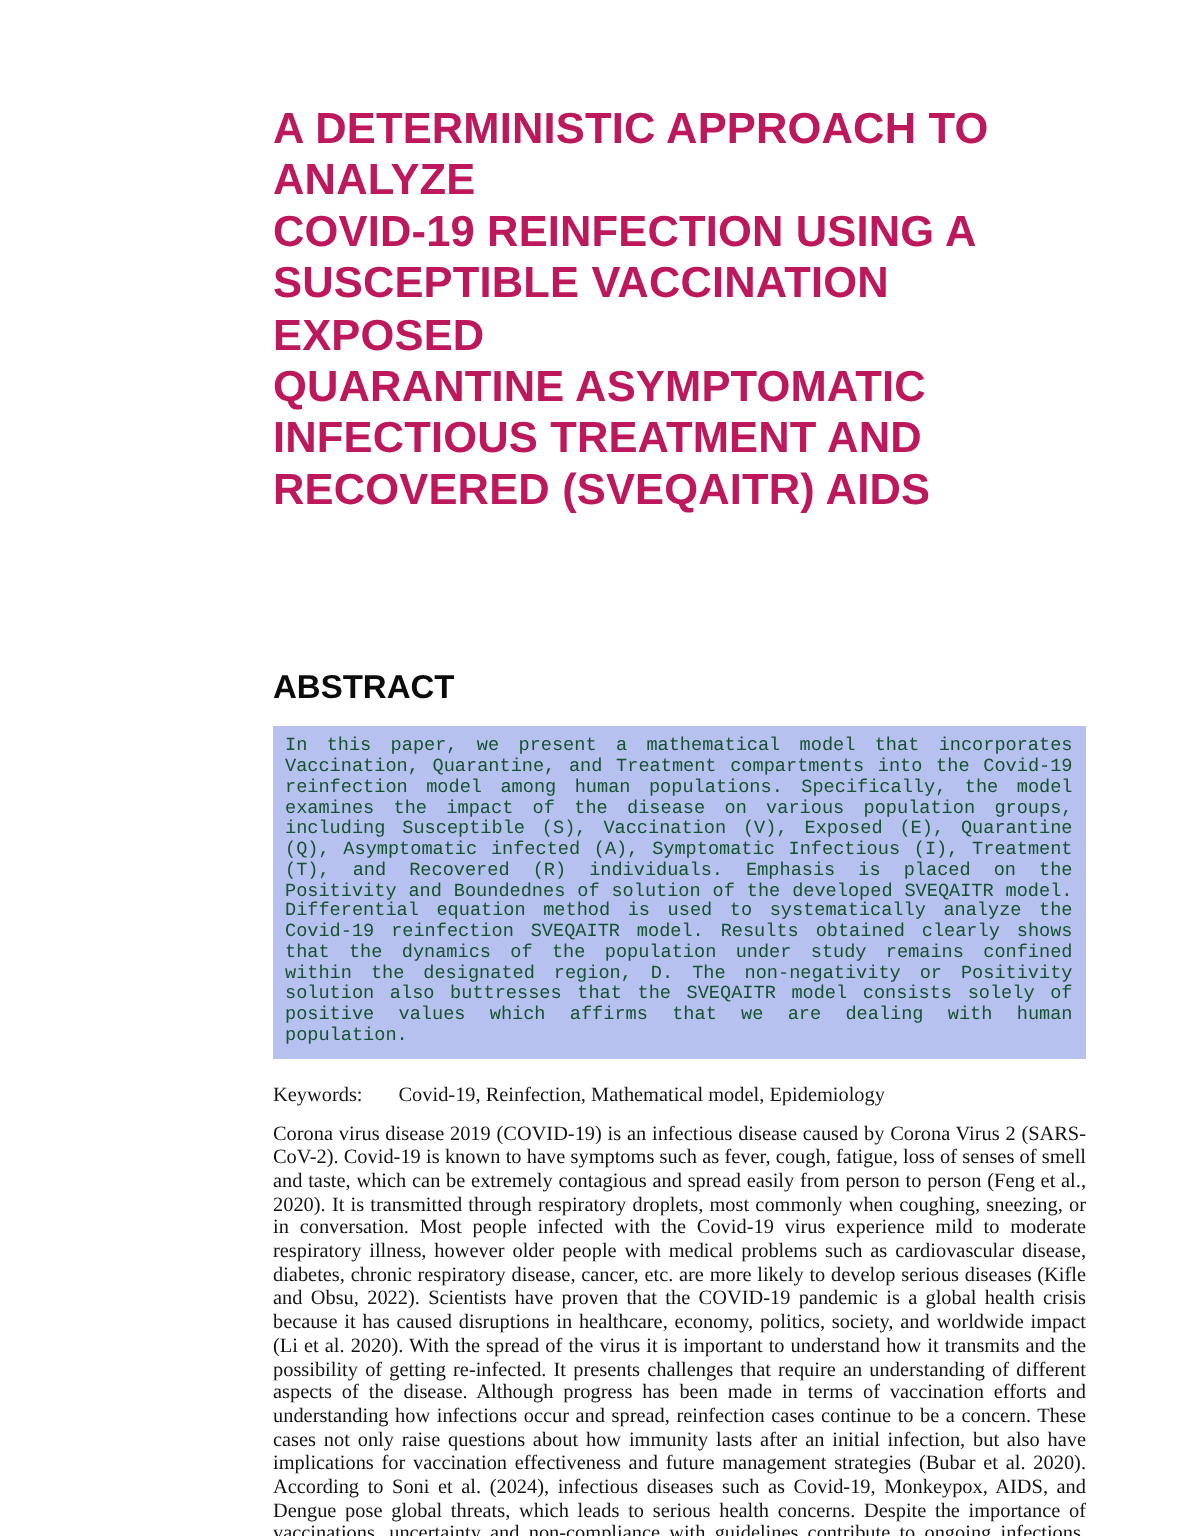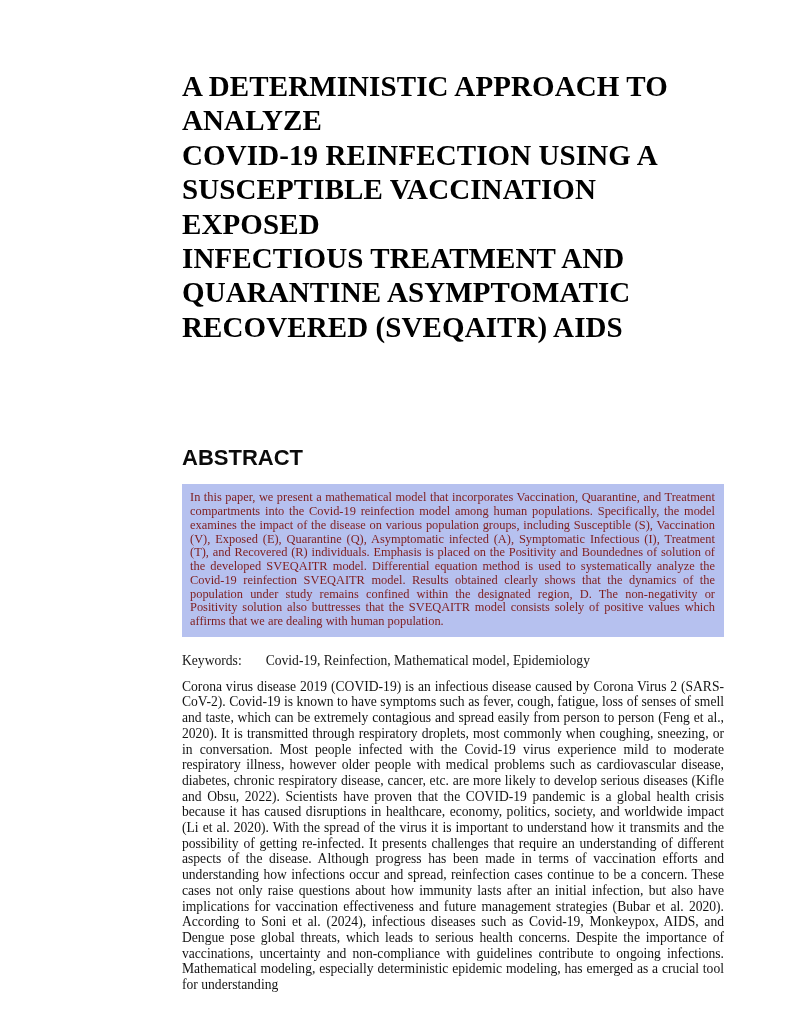--- a/index.html
+++ b/index.html
@@ -15,43 +15,43 @@
     font-family: "Liberation Serif", serif;
   }
   .doc {
     position: absolute;
     left: 182px;
     top: 0;
     width: 542px;
   }
   .paper-title {
     margin-top: 69px;
-    font-family: Liberation Serif, serif;
+    font-family: Liberation Sans, sans-serif;
     font-weight: bold;
     font-size: 29px;
     line-height: 34.4px;
-    color: #000000;
+    color: #be185d;
     letter-spacing: 0.1px;
   }
   .abstract-heading {
     margin-top: 101px;
     font-family: "Liberation Sans", sans-serif;
     font-weight: bold;
     font-size: 22px;
     color: #0b0b0b;
   }
   .abstract-box {
     margin-top: 13px;
     padding: 7px 9px 8px 8px;
     background: #b6c1ef; 
-    font-family: Liberation Serif, serif;
+    font-family: Liberation Mono, monospace;
     font-size: 12.4px;
     line-height: 13.75px;
     text-align: justify;
-    color: #7f1d1d;
+    color: #14532d;
   }
   .keywords-line {
     margin-top: 16px;
     font-family: "Liberation Serif", serif;
     font-size: 13.6px;
     color: #151515;
   }
   .keywords-label {
     margin-right: 24px;
   }
@@ -76,22 +76,22 @@
 </style>
 </head>
 <body>
 
 <div class="doc">
 
   <div class="paper-title">
     <div>A DETERMINISTIC APPROACH TO ANALYZE</div>
     <div>COVID-19 REINFECTION USING A</div>
     <div>SUSCEPTIBLE VACCINATION EXPOSED</div>
+    <div>QUARANTINE ASYMPTOMATIC</div>
     <div>INFECTIOUS TREATMENT AND</div>
-    <div>QUARANTINE ASYMPTOMATIC</div>
     <div>RECOVERED (SVEQAITR) AIDS</div>
   </div>
 
   <div class="abstract-heading">ABSTRACT</div>
 
   <div class="abstract-box" style="background: rgb(182, 193, 239);">
     <span>In this paper, we present a mathematical model that incorporates Vaccination, Quarantine, and Treatment compartments into the Covid-19 reinfection model among human populations. Specifically, the model examines the impact of the disease on various population groups, including Susceptible (S), Vaccination (V), Exposed (E), Quarantine (Q), Asymptomatic infected (A), Symptomatic Infectious (I), Treatment (T), and Recovered (R) individuals. Emphasis is placed on the Positivity and Boundednes of solution of the developed SVEQAITR model. Differential equation method is used to systematically analyze the Covid-19 reinfection SVEQAITR model. Results obtained clearly shows that the dynamics of the population under study remains confined within the designated region, D. The non-negativity or Positivity solution also buttresses that the SVEQAITR model consists solely of positive values which affirms that we are dealing with human population.</span>
   </div>
 
   <div class="keywords-line">

